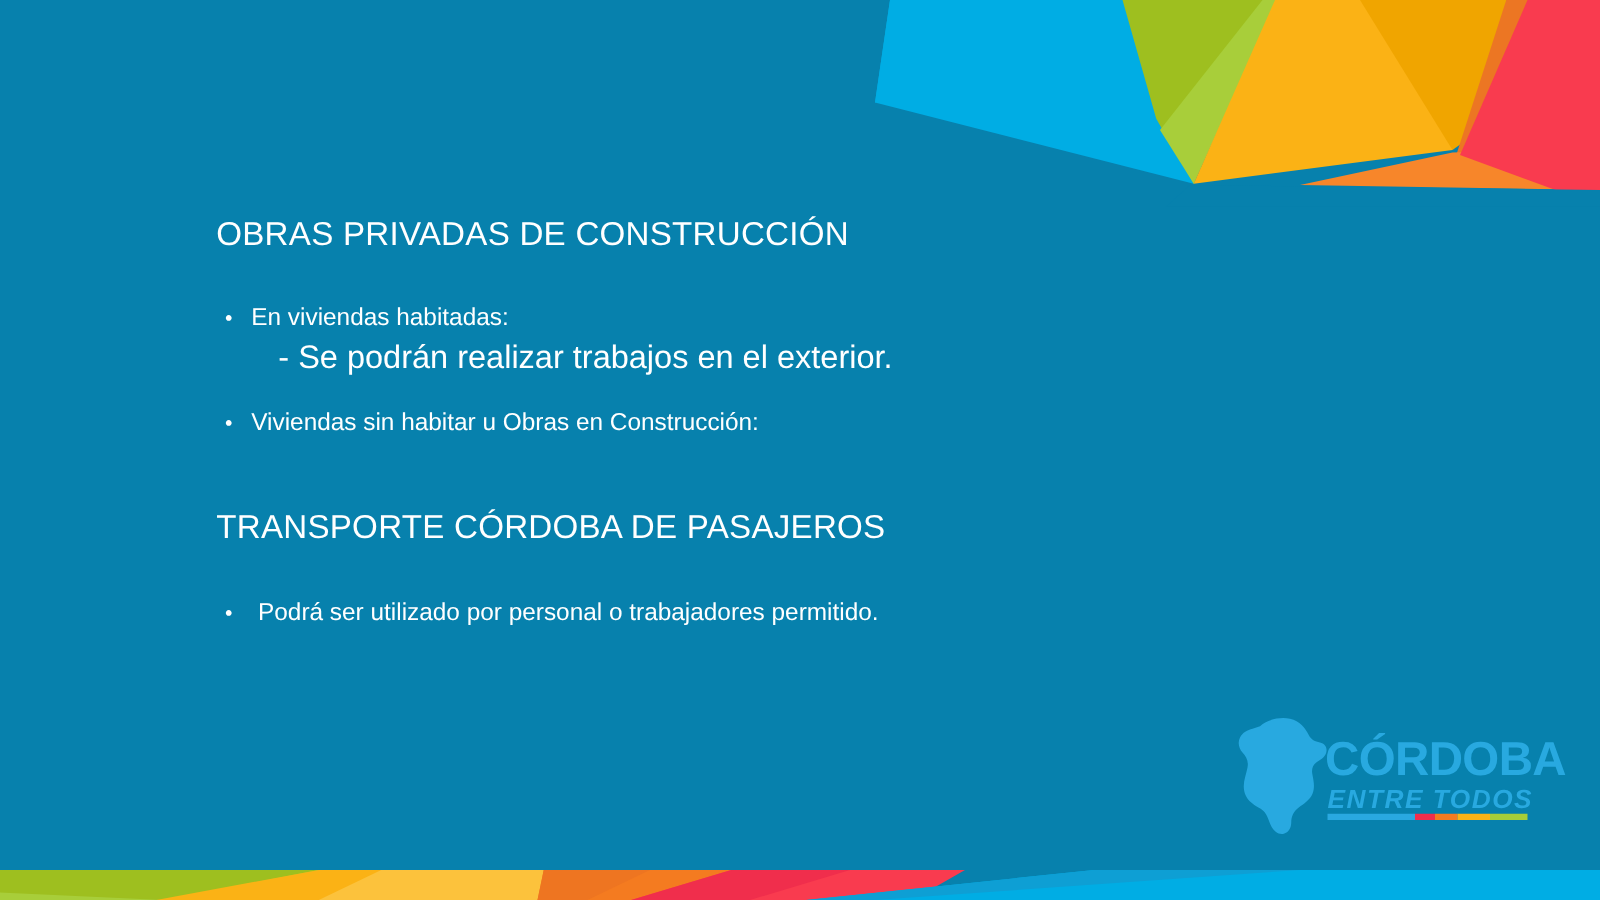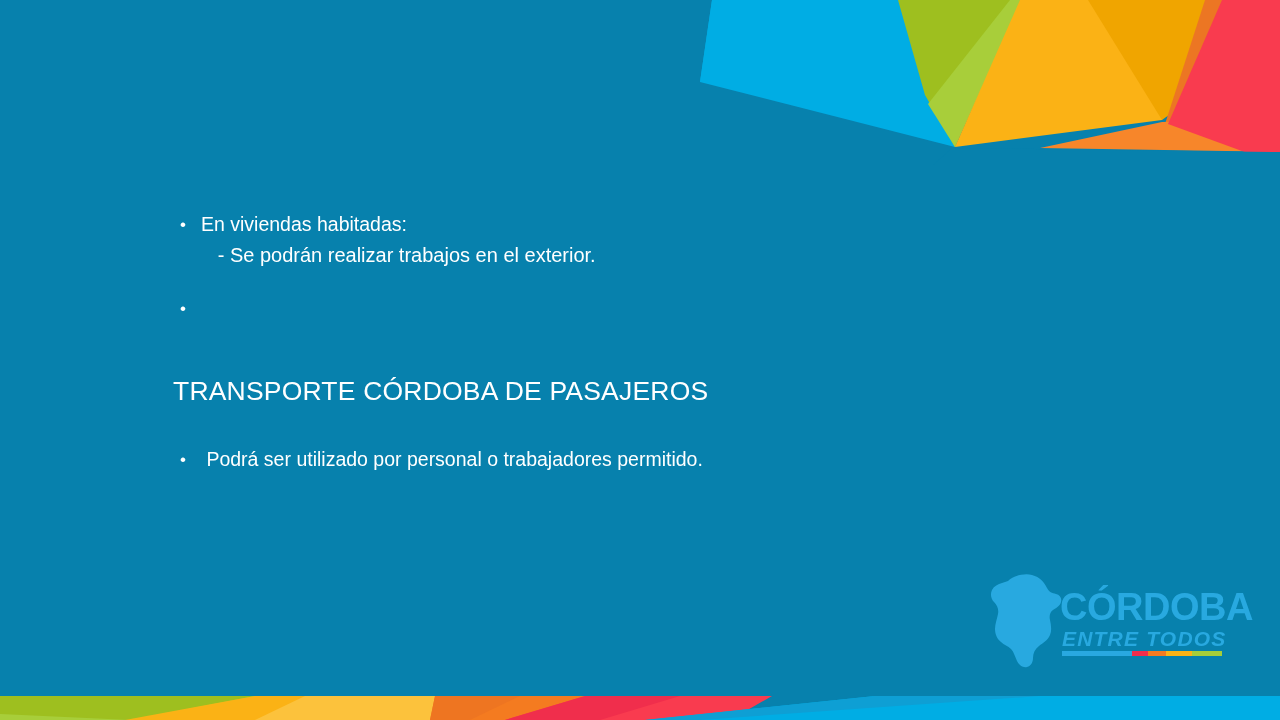--- a/index.html
+++ b/index.html
@@ -72,21 +72,21 @@
     box-sizing: border-box;
   }
   .bullet-text-wrap {
     flex: 1 1 auto;
   }
   .bullet-text {
     white-space: pre;
   }
   .sub-line {
     color: #ffffff;
-    font-size: 20px;
+    font-size: 26px;
     line-height: 31px;
     white-space: pre;
   }
 
   #block-obras { margin-top: 0; }
   #gap-1 { height: 37px; }
   #gap-3 { height: 52px; }
   #gap-4 { height: 38px; }
 
   
@@ -115,37 +115,39 @@
       <polygon points="1205,0 1280,0 1280,120 1165,124" fill="#EC7623"></polygon>
       <polygon points="1162,122 1280,118 1280,152 1040,148" fill="#F7862A"></polygon>
       <polygon points="1222,0 1280,0 1280,165 1168,124" fill="#F93B4F"></polygon>
       <polygon points="952,148 1280,152 1280,168 930,168" fill="#0781AD"></polygon>
     </svg>
   </div>
 
   <div id="content">
 
     <div id="block-obras">
+      <div class="section-heading">OBRAS PRIVADAS DE CONSTRUCCIÓN</div>
 
       <div id="gap-1"></div>
 
       <ul class="bullet-list">
         <li class="bullet-row">
           <span class="bullet-dot">•</span>
           <span class="bullet-text-wrap">
             <div class="bullet-text">En viviendas habitadas:</div>
             <div class="sub-line">   - Se podrán realizar trabajos en el exterior.</div>
           </span>
         </li>
 
         <li style="height:22px"></li>
 
         <li class="bullet-row">
           <span class="bullet-dot">•</span>
           <span class="bullet-text-wrap">
+            <div class="bullet-text">Viviendas sin habitar u Obras en Construcción:</div>
           </span>
         </li>
       </ul>
     </div>
 
     <div id="gap-3"></div>
 
     <div id="block-transporte">
       <div class="section-heading">TRANSPORTE CÓRDOBA DE PASAJEROS</div>
 

